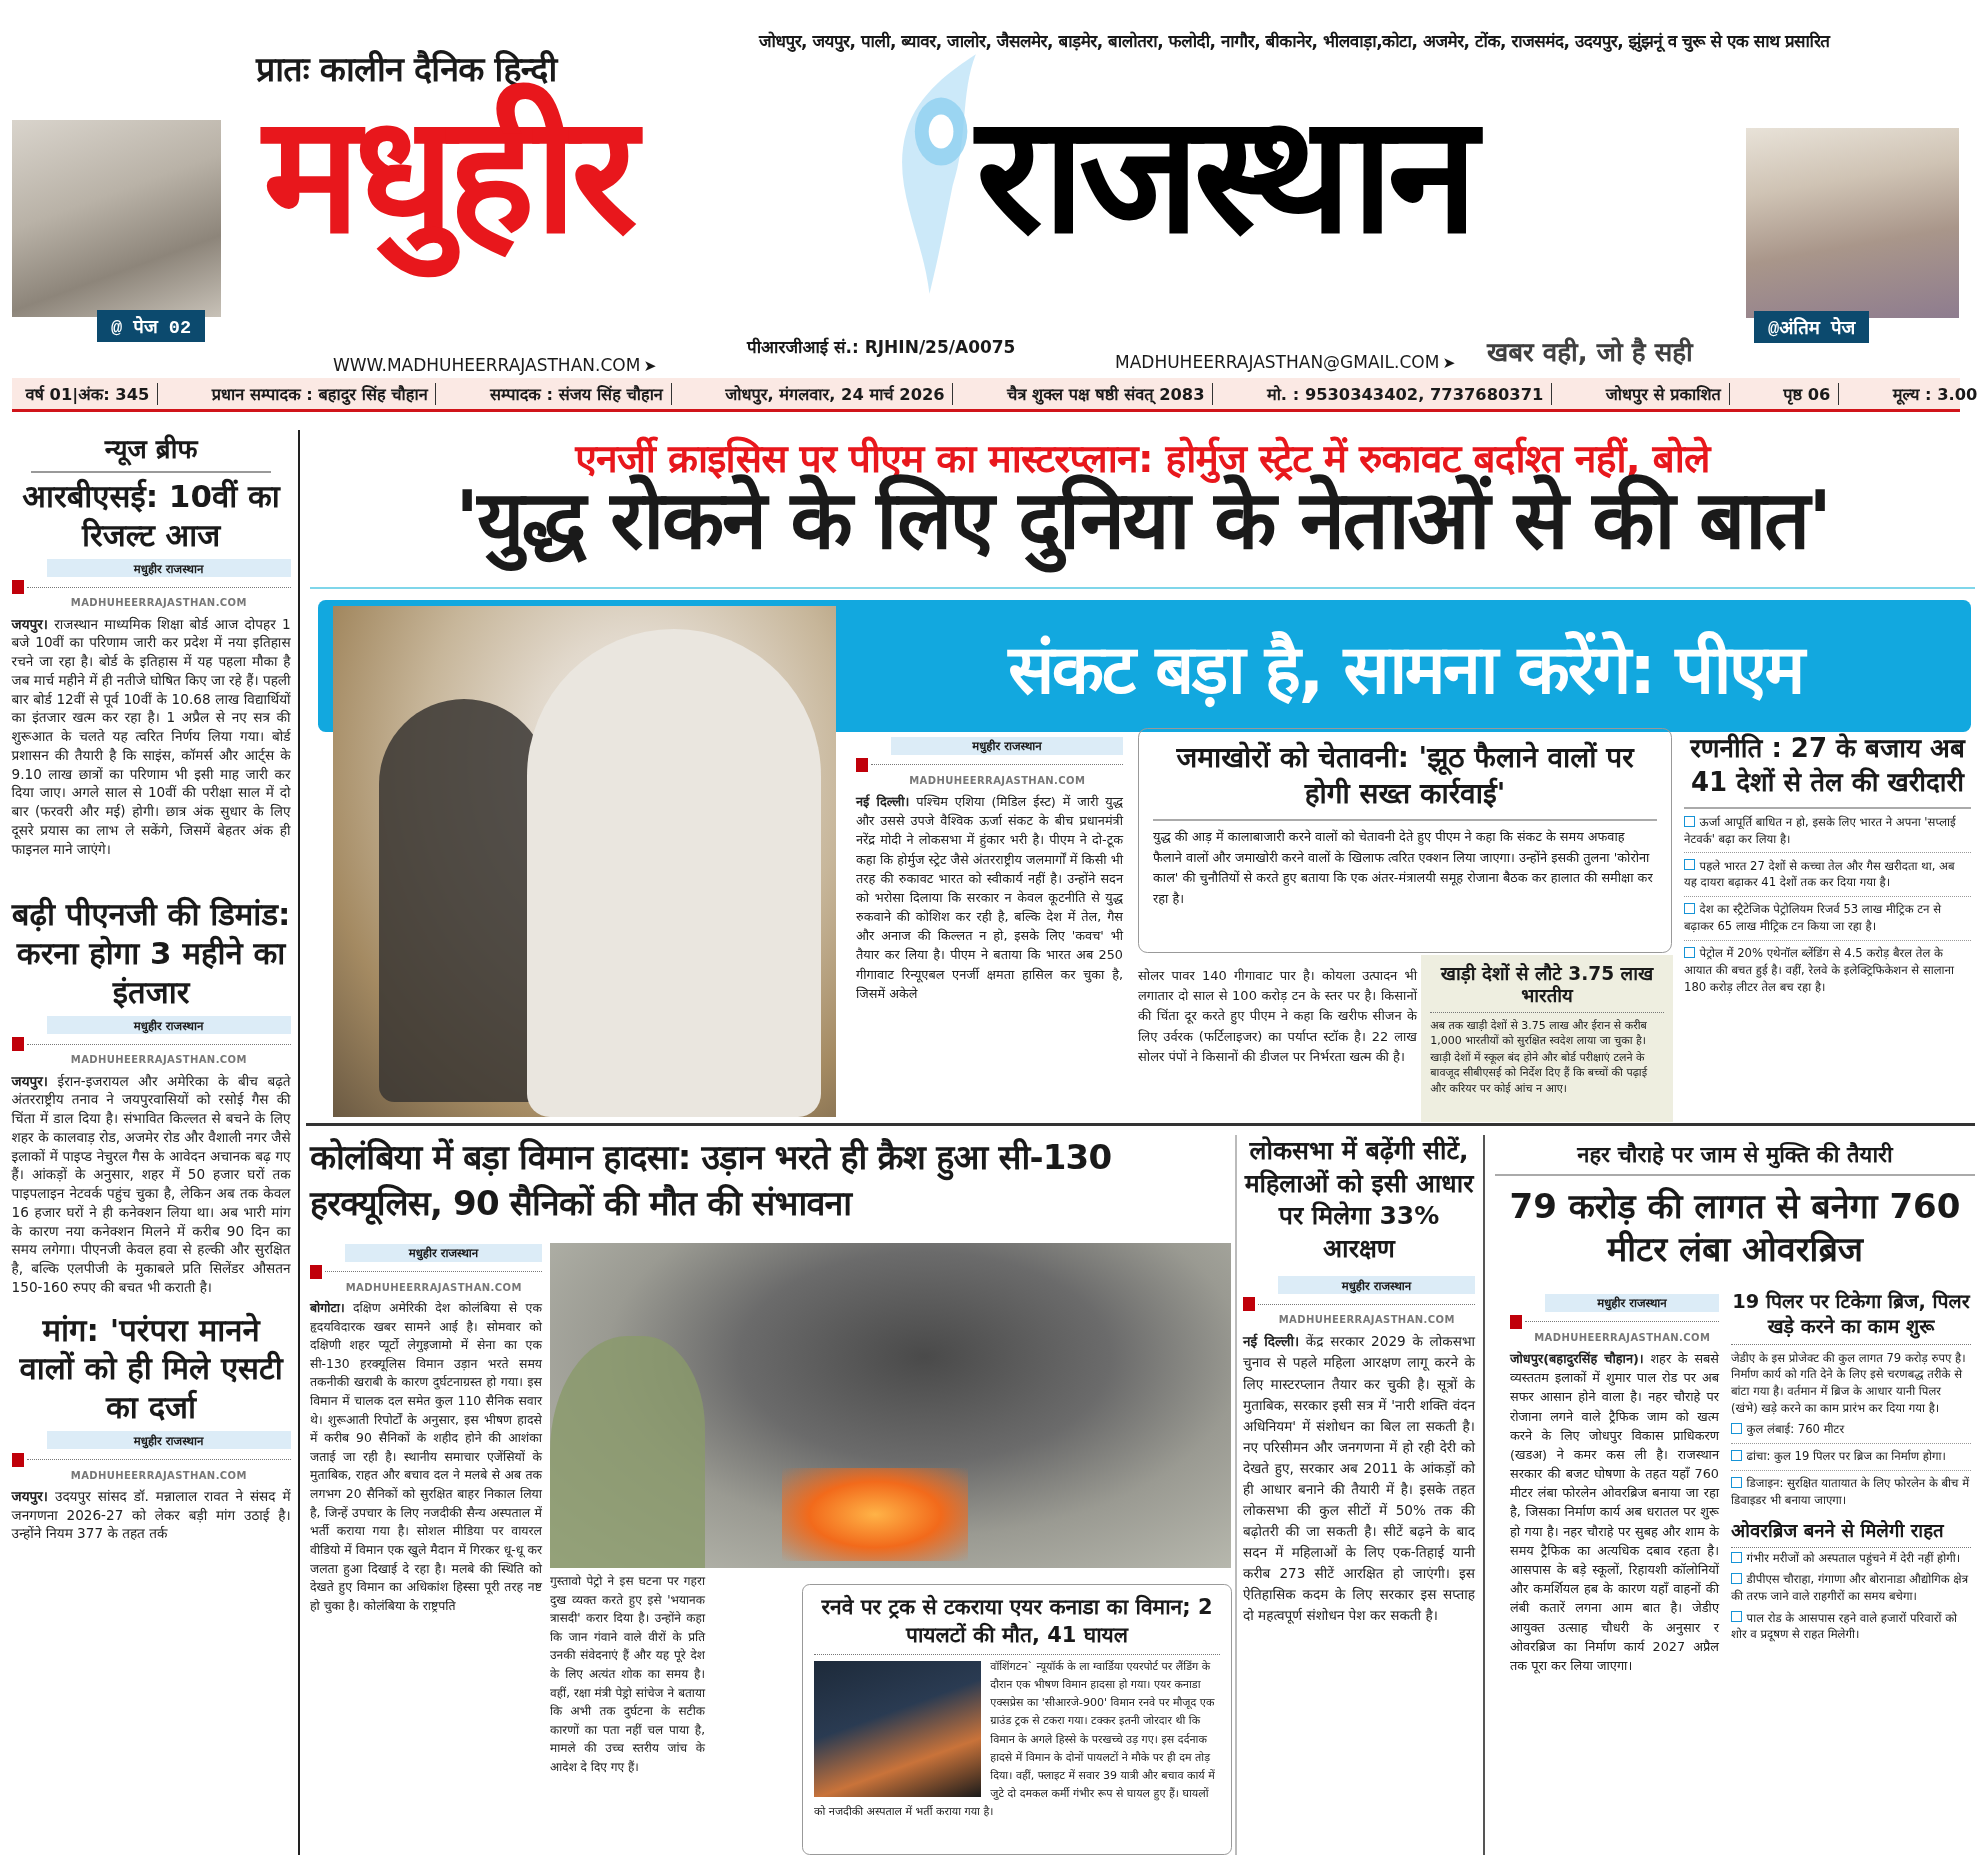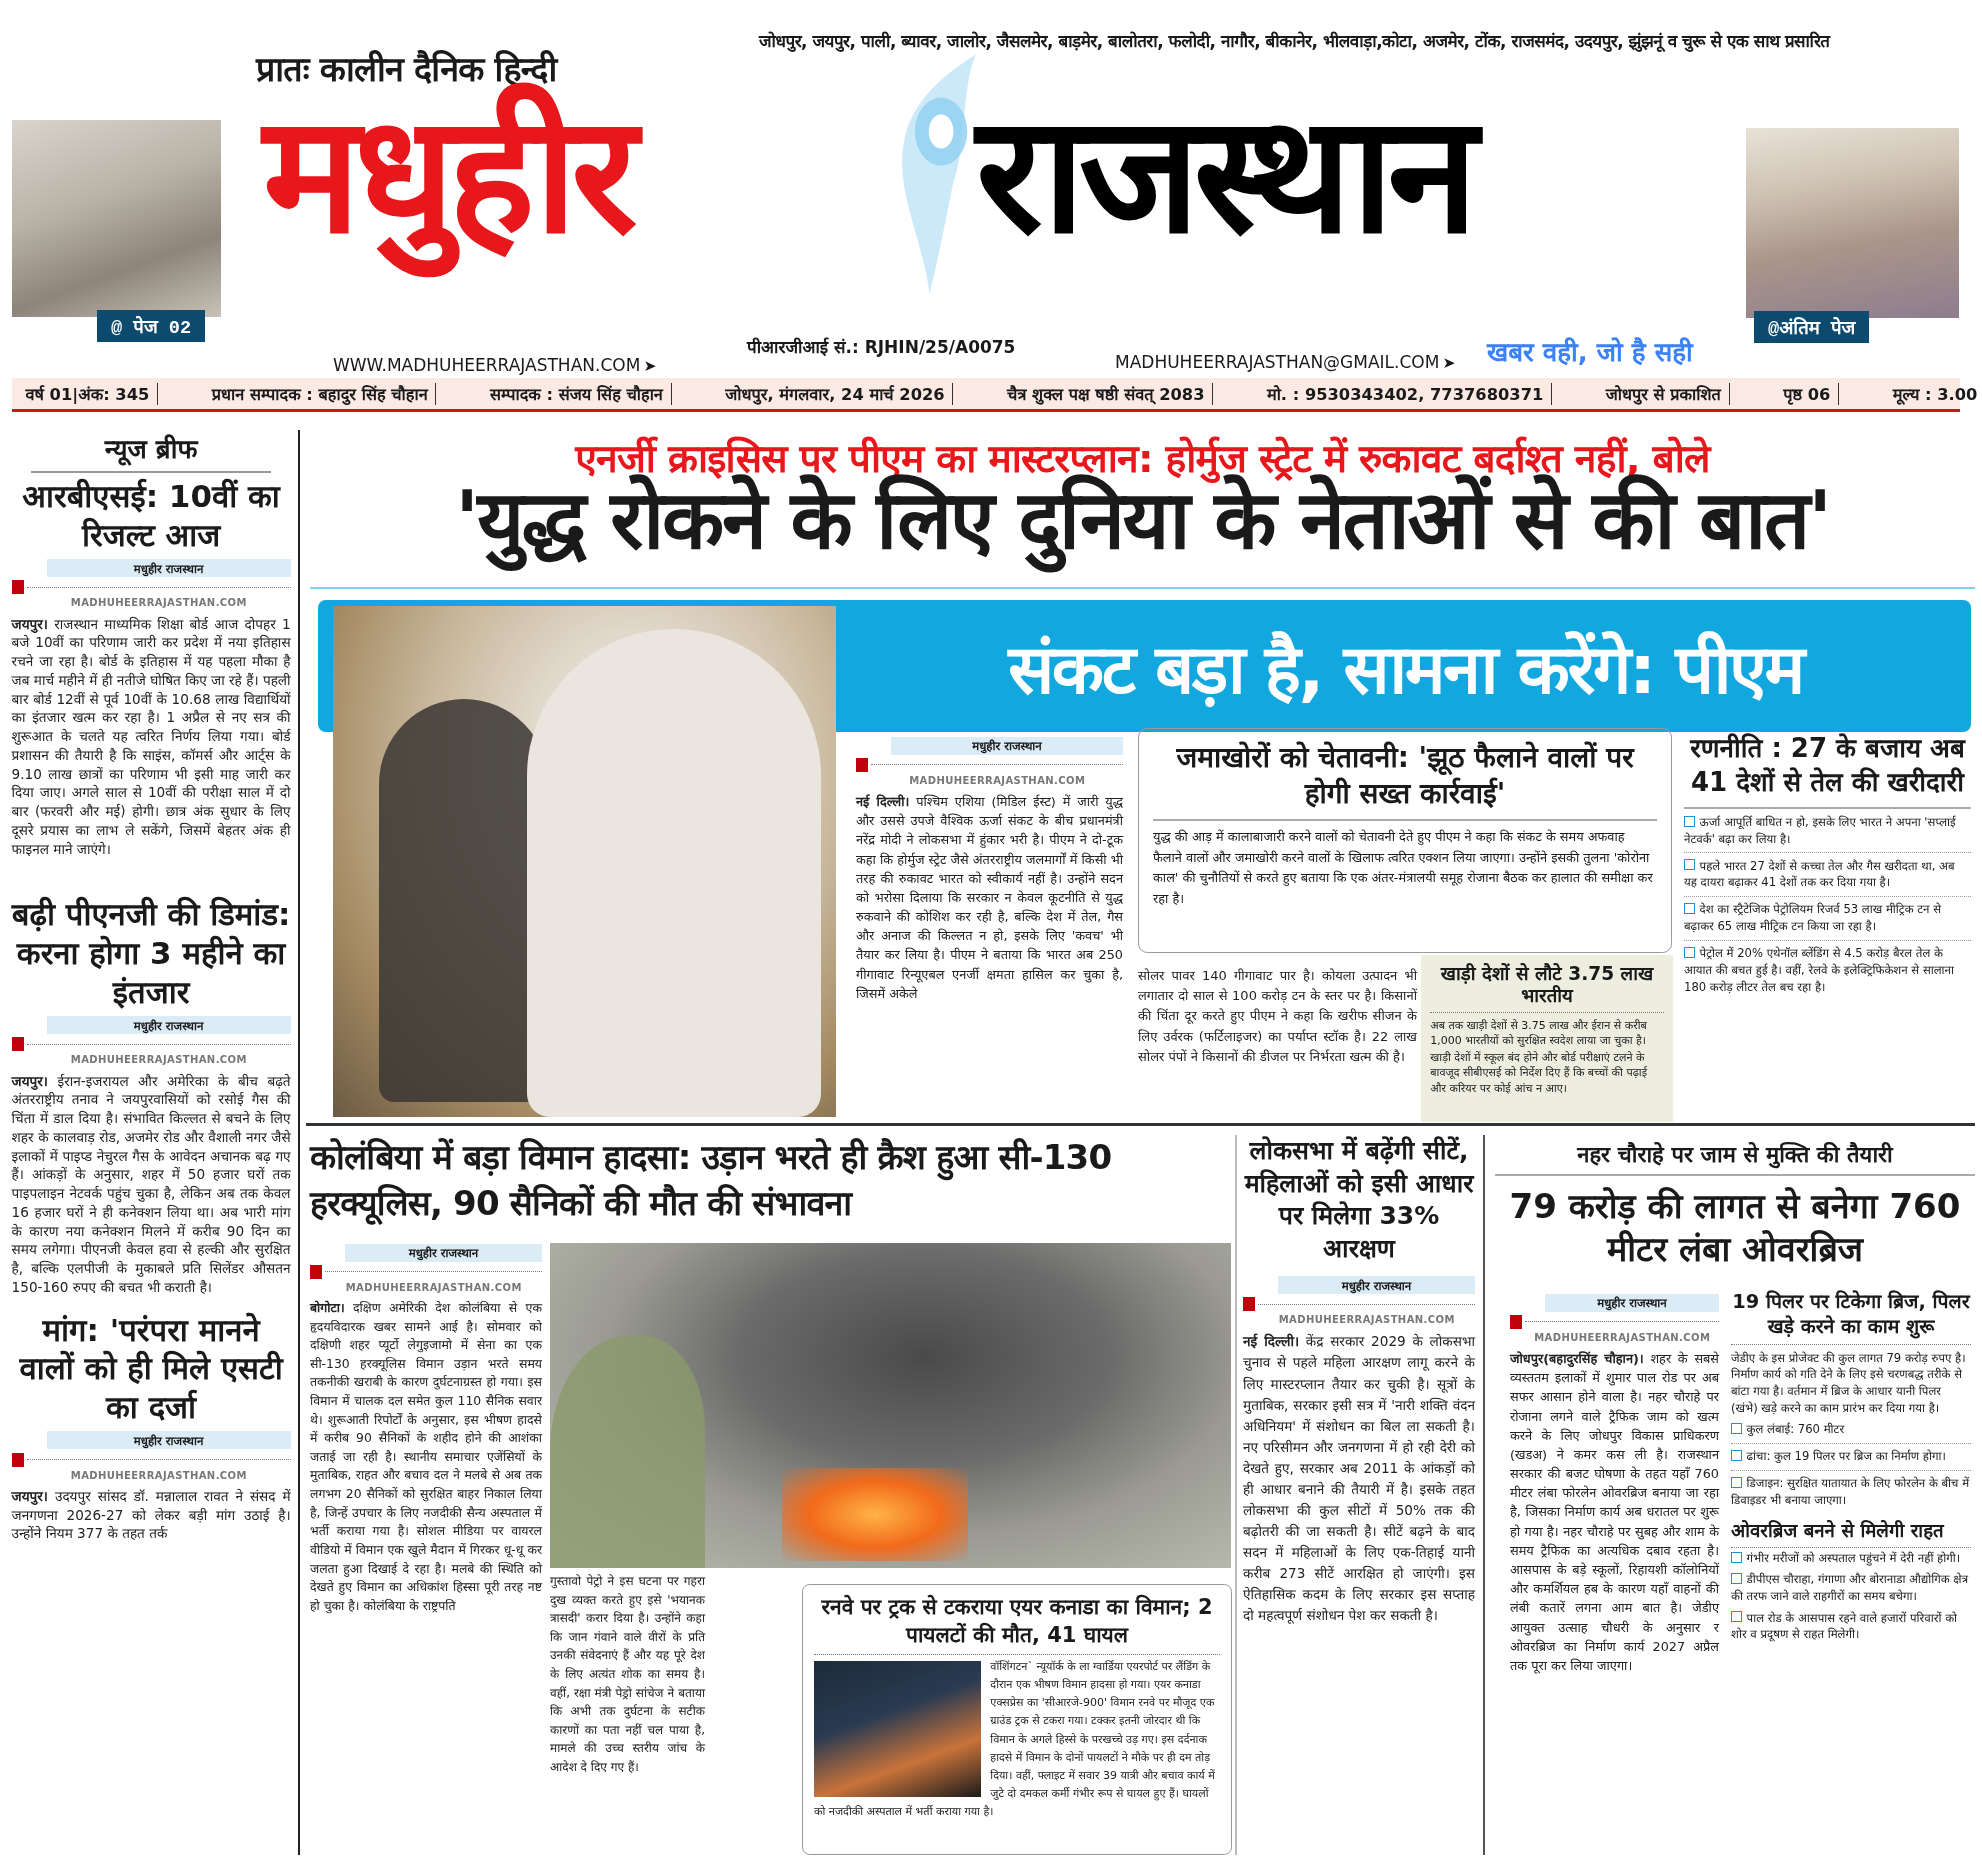--- a/index.html
+++ b/index.html
@@ -15,21 +15,21 @@
   .logo-feather { left: 860px; top: 46px; width: 139px; height: 256px; }
   .thumb { background: linear-gradient(160deg,#d9d4cc 0%,#b9b2a7 40%,#8d857a 70%,#c8c2b8 100%); overflow: hidden; }
   .thumb-left { left: 11.6px; top: 120px; width: 209px; height: 197px; }
   .thumb-right { left: 1746px; top: 128px; width: 213px; height: 190px; background: linear-gradient(170deg,#e8e2d8 0%,#cfc3b4 30%,#a9968a 60%,#8e7c8f 100%); }
   .page-tag { background: #0c4a6e; color: #fff; font-weight: bold; font-size: 18.6px; padding: 3.1px 14px; font-family: Liberation Mono, monospace; }
   .tag-left { left: 97px; top: 310px; }
   .tag-right { left: 1754px; top: 311px; }
   .web-url { left: 333px; top: 355px; font-size: 17px; }
   .prgi { left: 747px; top: 335px; font-size: 17px; font-weight: bold; }
   .email { left: 1115px; top: 352px; font-size: 17px; }
-  .slogan { left: 1487px; top: 333px; font-size: 26px; font-weight: bold; color: #3b82f6; }
+  .slogan { left: 1487px; top: 333px; font-size: 26px; font-weight: bold; color: #404040; }
   .cursor { font-size: 15.5px; margin-left: 3.1px; }
 
   .infobar { left: 11.6px; top: 378px; width: 1948px; height: 34px; background: #fbe9e4; border-bottom: 3.9px solid #d0141a; display: flex; align-items: center; font-size: 16.3px; font-weight: bold; white-space: nowrap; padding-left: 6.2px; gap: 46px; }
   .infobar span { padding: 0 7.7px; border-right: 1.5px solid #333; }
   .infobar span:last-child { border-right: none; }
 
   
   .leftcol { left: 11.6px; top: 430px; width: 279px; }
   .vrule { left: 298px; top: 430px; width: 1.5px; height: 1425px; background: #222; }
   .brief-label { text-align: center; font-size: 26px; font-weight: bold; border-bottom: 2.3px solid #999; padding-bottom: 4.6px; margin: 0 19.4px; }

